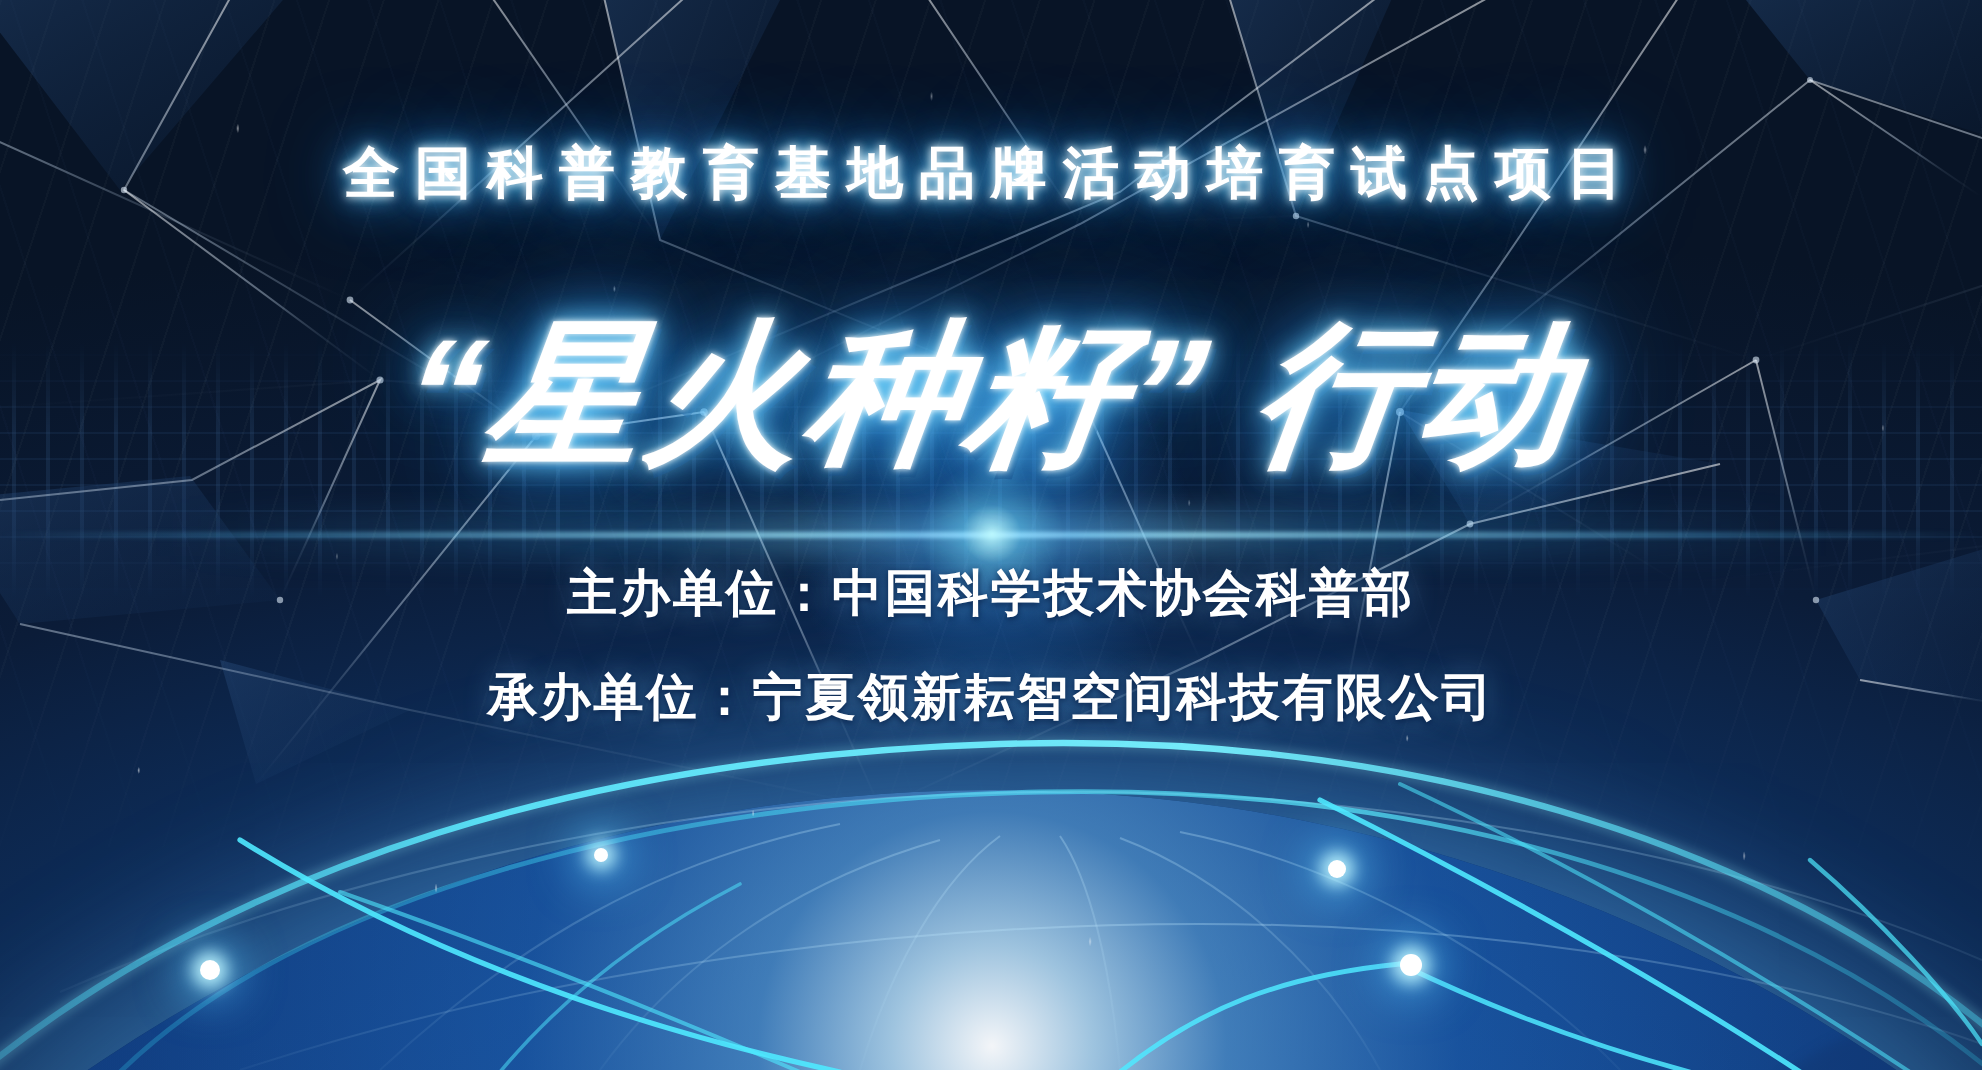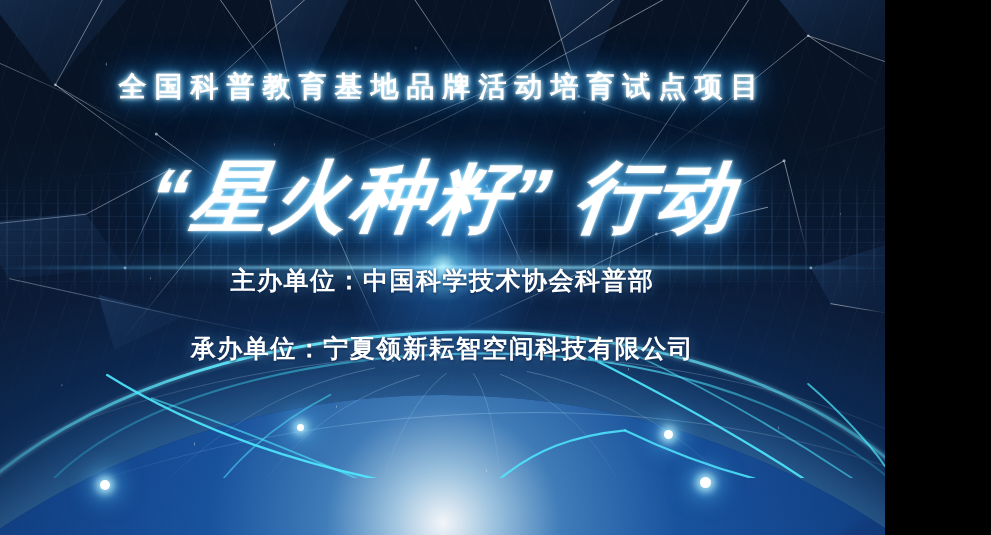--- a/index.html
+++ b/index.html
@@ -1,21 +1,21 @@
 <!DOCTYPE html>
 <html><head>
 <meta charset="utf-8">
 <title>Poster</title>
 <style>
   html,body{margin:0;padding:0;background:#000;}
   *{box-sizing:border-box;}
 
   #stage{
     position:relative;
-    width:885px;height:535px;
+    width:991px;height:535px;
     overflow:hidden;
     font-family:"Liberation Sans","DejaVu Sans",sans-serif;
     background:#0a1628;
     padding-left:32px;
   }
 
   
   .layer{position:absolute;inset:0;pointer-events:none;}
 
   
@@ -163,21 +163,21 @@
 
   .org-line{
     position:absolute;left:0;right:0;
     text-align:center;
     font-size:25px;font-weight:700;
     letter-spacing:1.5px;
     color:#ffffff;
     white-space:nowrap;
     text-shadow:0 1px 3px rgba(5,30,70,.9), 0 0 14px rgba(120,200,255,.45);
   }
-  #org-host{top:264px;}
+  #org-host{top:280px;}
   #org-organizer{top:332px;font-family:Liberation Mono, monospace;}
 
   
   .node{
     position:absolute;border-radius:50%;
     background:#ffffff;
     box-shadow:0 0 8px 4px rgba(190,245,255,.9), 0 0 22px 10px rgba(90,200,255,.55);
   }
 </style>
 </head>

